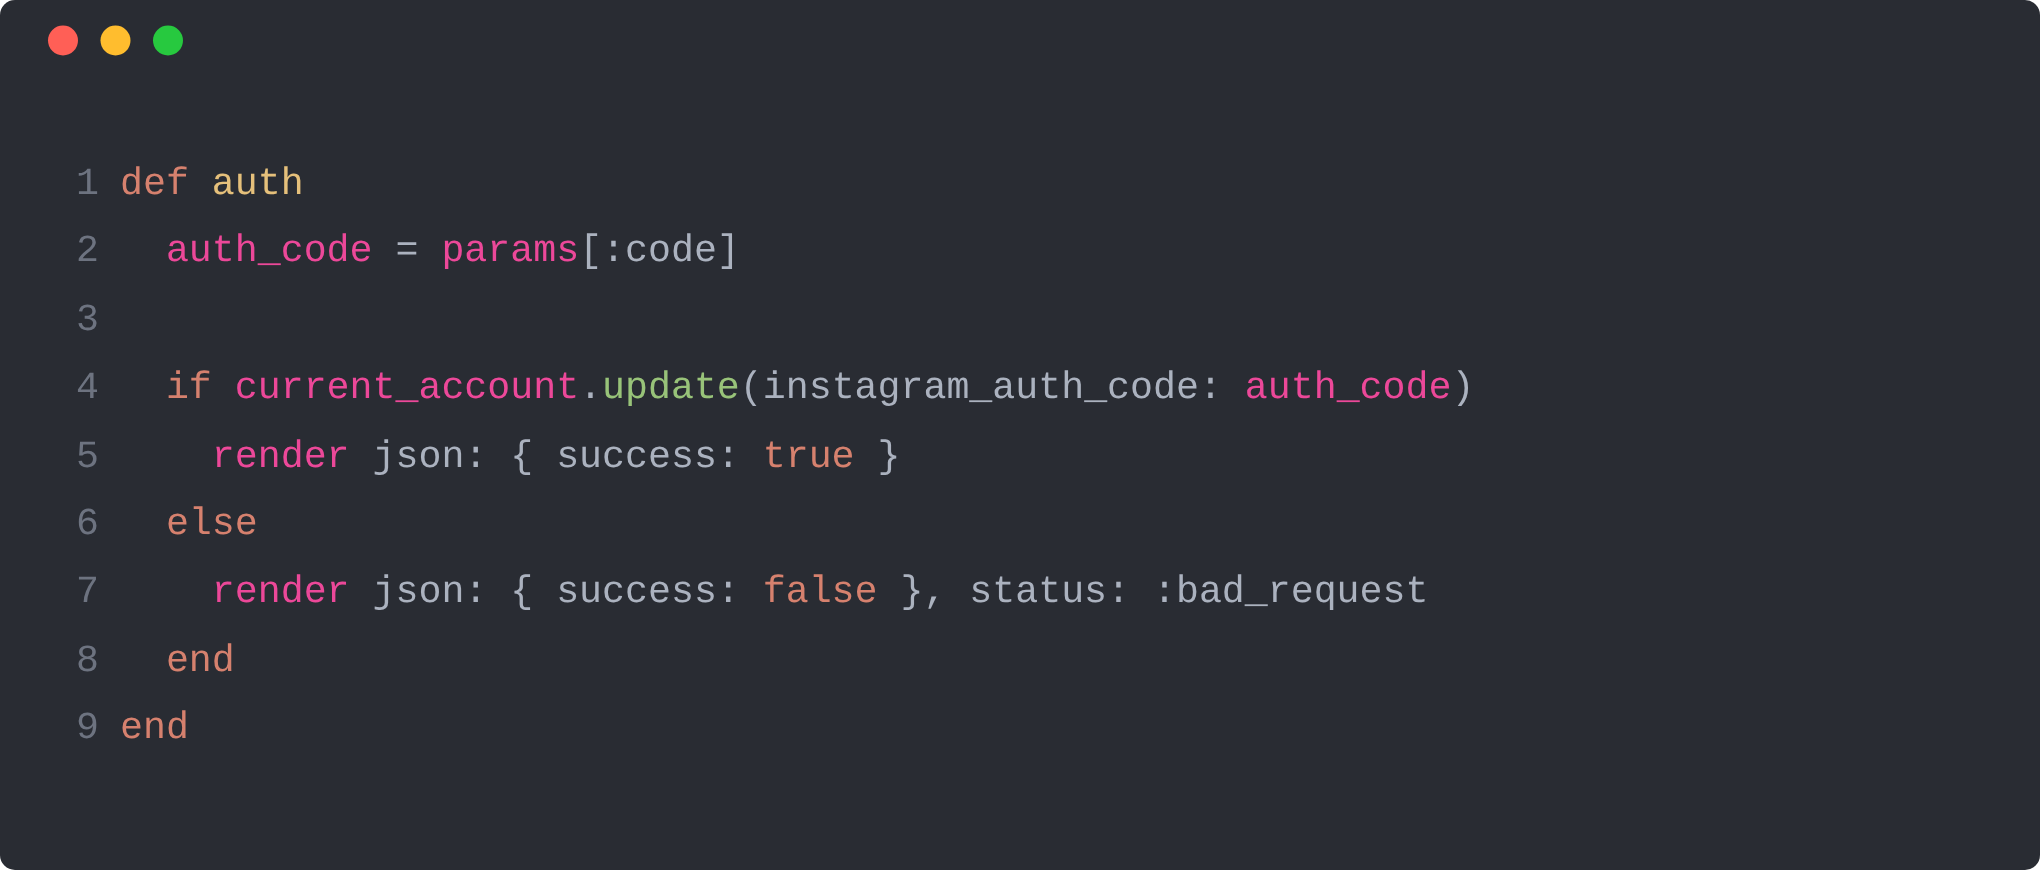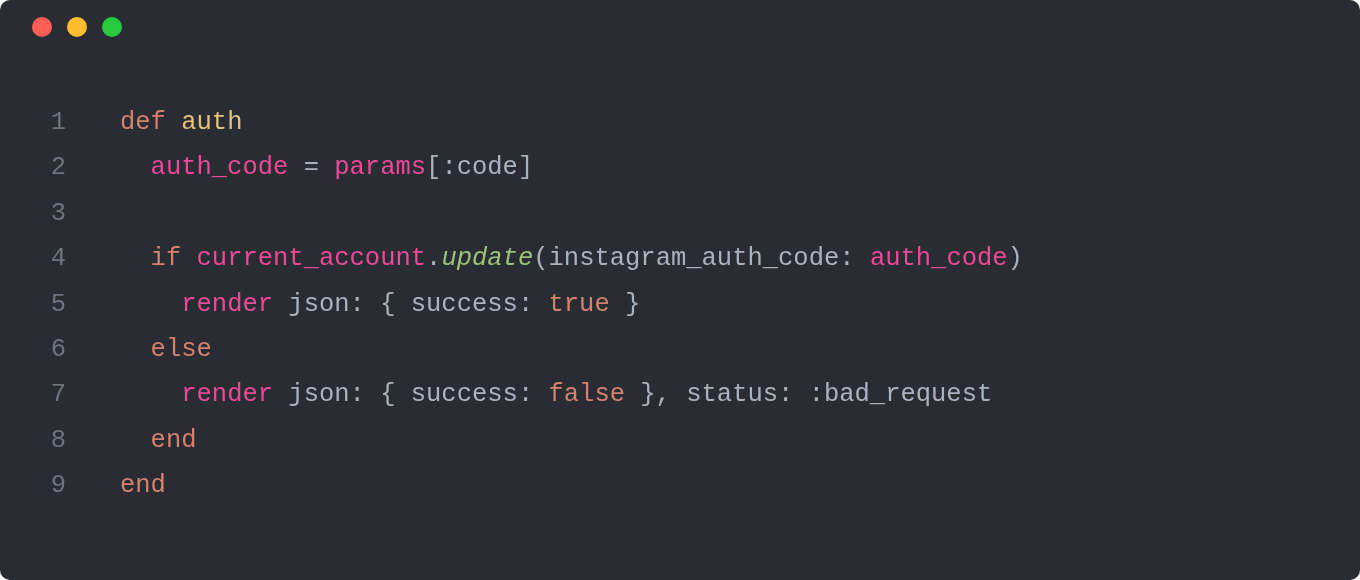--- a/index.html
+++ b/index.html
@@ -50,26 +50,25 @@
   .lineno {
     width: 80px;
     text-align: right;
     padding-right: 14px;
     color: #6d7380;
     user-select: none;
     flex-shrink: 0;
   }
   .code {
     color: #abb2bf;
-    margin-left: 40px;
   }
   .tok-kw    { color: #d6816e; }   
   .tok-fn    { color: #e5c07b; }   
   .tok-var   { color: #ec4899; }   
-  .tok-call  { color: #98c379; font-style: italic; }
+  .tok-call  { color: #98c379; }
   .tok-plain { color: #abb2bf; }
 </style>
 </head>
 <body>
 
 <div class="window">
   <div class="titlebar">
     <div class="traffic-light tl-red"></div>
     <div class="traffic-light tl-yellow"></div>
     <div class="traffic-light tl-green"></div>

